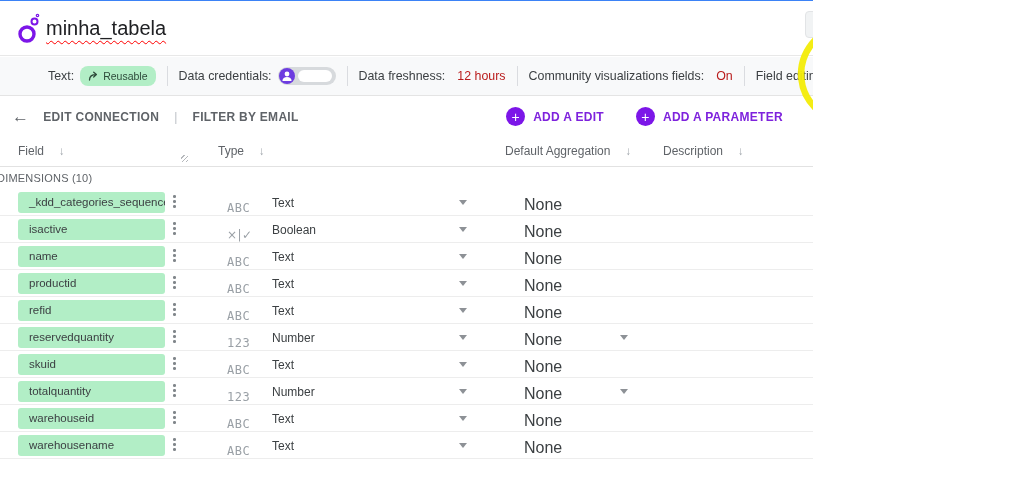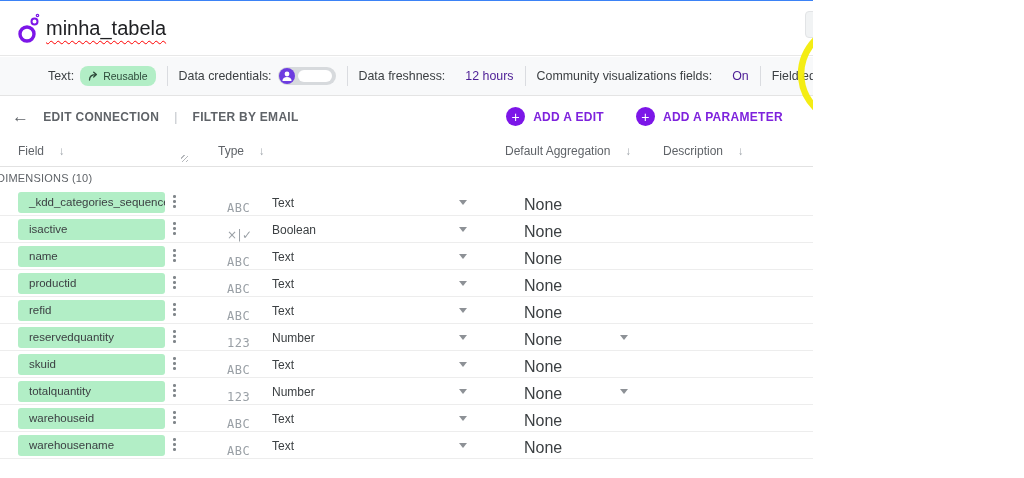--- a/index.html
+++ b/index.html
@@ -36,21 +36,21 @@
     font-size: 12.4px; color: #3c4043; white-space: nowrap;
   }
   .vdiv { width: 1px; height: 20px; background: #dadce0; margin: 0 11px; flex: none; }
   .chip-green {
     display: inline-flex; align-items: center; gap: 4px; background: #b2eec6; border-radius: 8px;
     height: 20px; padding: 0 8px; font-size: 10.5px; color: #2d4a3a; margin-left: 6px; font-weight: 500;
   }
   .toggle { position: relative; width: 58px; height: 18px; background: #d7dadd; border-radius: 9px; margin-left: 6px; flex: none; }
   .toggle .avatar { position: absolute; left: 1px; top: 1px; width: 16px; height: 16px; border-radius: 50%; background: #6d3ce0; }
   .toggle .slot { position: absolute; left: 20px; top: 3px; right: 4px; bottom: 3px; background: #fff; border-radius: 6px; }
-  .purple-val { color: #4c1d95; margin-left: 20px; }
+  .purple-val { color: #b91c1c; margin-left: 12px; }
   .copy-icon { margin: 0 10px 0 2px; flex: none; }
   .btn-primary {
     background: #7c16e8; color: #fff; font-weight: bold; font-size: 11.5px; letter-spacing: 0.4px;
     border-radius: 4px; height: 27px; display: inline-flex; align-items: center; padding: 0 13px; flex: none;
   }
   .btn-gap { width: 19px; flex: none; }
   .push-right { margin-left: auto; }
   
   .connection-bar {
     position: absolute; top: 96px; left: 0; width: 100%; height: 39px; background: #fff;

